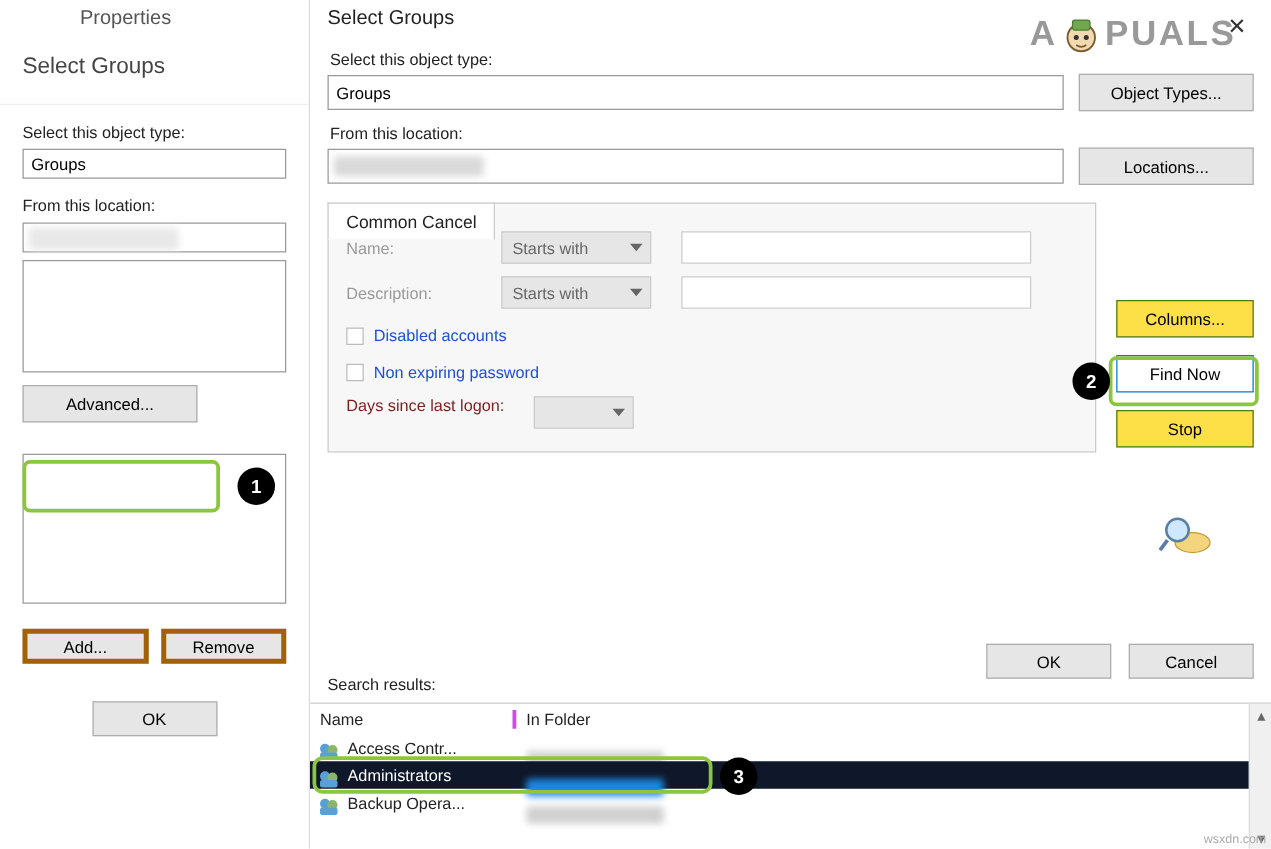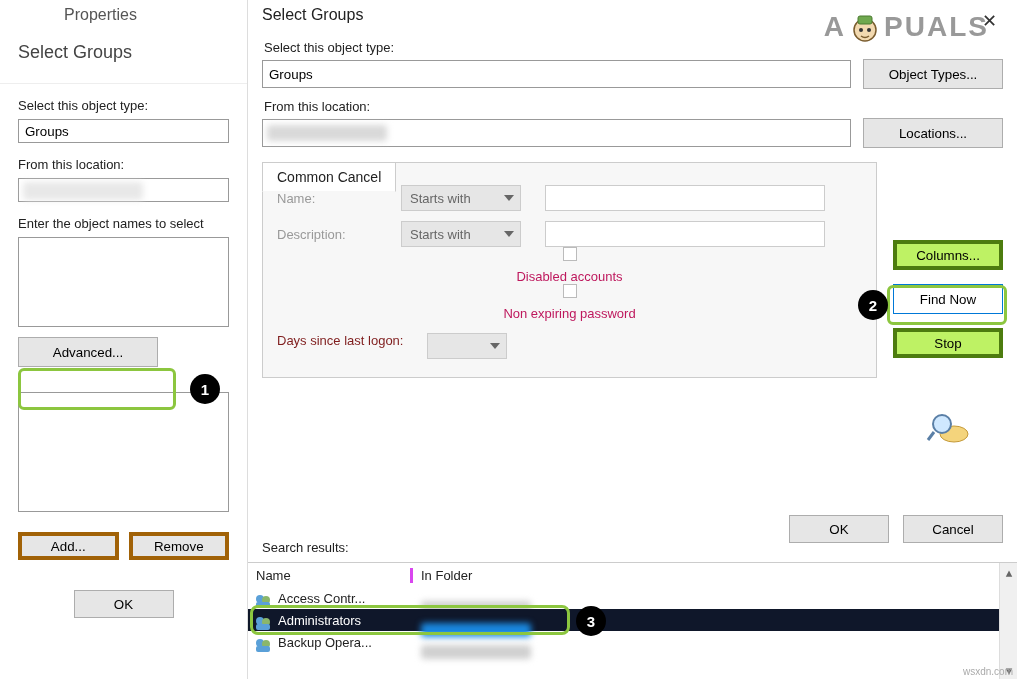--- a/index.html
+++ b/index.html
@@ -33,27 +33,27 @@
   .f-btn { width: 140px; height: 30px; background: #e6e6e6; border: 1px solid #adadad; cursor: pointer; }
   .f-loc-blur { position: absolute; width: 120px; height: 16px; background: #d9d9d9; filter: blur(3px); border-radius: 3px; }
 
   .cq-box { margin-top: 14px; border: 1px solid #ccc; background: #f7f7f7; position: relative; width: 615px; padding: 22px 14px 18px 14px; }
   .cq-tab { position: absolute; top: -1px; left: -1px; border: 1px solid #ccc; border-bottom: 1px solid #f7f7f7; background: #fff; padding: 6px 14px; font-size: 14px; }
   .cq-grid { display: grid; grid-template-columns: 100px 120px 280px; gap: 10px 24px; align-items: center; }
   .cq-lbl { color: #999; }
   .combo { height: 26px; border: 1px solid #ccc; background: #e6e6e6; color: #666; display: flex; align-items: center; padding: 0 8px; position: relative; }
   .combo-arrow { position: absolute; right: 6px; top: 9px; width: 0; height: 0; border-left: 5px solid transparent; border-right: 5px solid transparent; border-top: 6px solid #666; }
   .txt { height: 26px; border: 1px solid #ccc; background: #fff; }
-  .chk-row { color: #be185d; display: flex; align-items: center; gap: 8px; flex-direction: column; }
+  .chk-row { margin-top: 14px; color: #1d4ed8; display: flex; align-items: center; gap: 8px; }
   .chkbox { width: 14px; height: 14px; border: 1px solid #bbb; background: #fff; }
   .days-row { margin-top: 12px; color: #7f1d1d; display: flex; align-items: flex-start; gap: 24px; }
   .days-combo { width: 80px; }
 
   .rt-col { position: absolute; right: 14px; top: 240px; width: 110px; display: flex; flex-direction: column; gap: 14px; align-items: center; }
-  .rt-btn { width: 110px; height: 30px; background: #bef264; border: 4px solid #4d7c0f; cursor: pointer; }
+  .rt-btn { width: 110px; height: 30px; background: #fde047; border: 1px solid #4d7c0f; cursor: pointer; }
   .rt-btn.findnow { border: 1px solid #0078d7; background: #fff; color: #000; }
   .mag-icon { margin-top: 40px; width: 44px; height: 34px; }
 
   .okcancel-row { position: absolute; right: 14px; top: 515px; display: flex; gap: 14px; }
   .okcancel-row button { width: 100px; height: 28px; background: #e6e6e6; border: 1px solid #adadad; cursor: pointer; }
 
   .sr-label { position: absolute; left: 14px; top: 540px; }
   .result-grid { position: absolute; left: 0; right: 0; top: 562px; bottom: 0; border-top: 1px solid #ccc; }
   .hdr-row { display: flex; height: 24px; align-items: center; font-size: 13px; }
   .hdr-cell-name { width: 165px; padding-left: 8px; border-right: 3px solid #d946ef; }
@@ -87,21 +87,20 @@
 <div class="back-window">
   <div class="back-title">Properties</div>
   <div class="back-sub">Select Groups</div>
   <div class="back-body">
     <div class="back-label">Select this object type:</div>
     <input class="back-input" value="Groups" style="">
     <div class="back-label" style="margin-top:14px">From this location:</div>
     <div style="position:relative; height:24px; border:1px solid #999; background:#fff;">
       <div class="back-blur" style="left:4px; top:3px;"></div>
     </div>
-    <div class="back-label" style="margin-top:14px">Enter the object names to select</div>
     <div class="back-textarea"></div>
     <button class="adv-btn">Advanced...</button>
     <div class="back-lower-textarea"></div>
     <div class="back-btn-row">
       <button>Add...</button>
       <button>Remove</button>
     </div>
     <div class="ok-row">
       <button>OK</button>
     </div>

